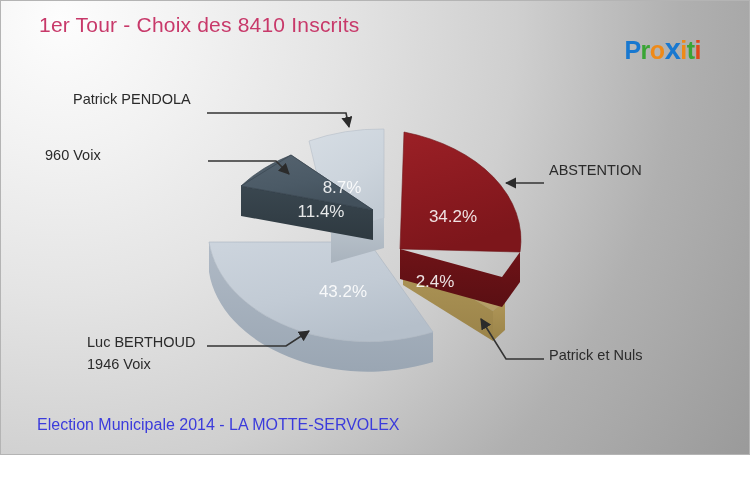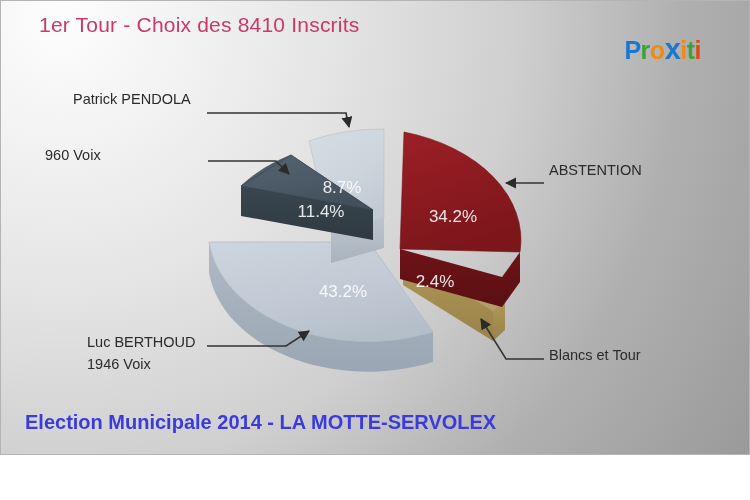--- a/index.html
+++ b/index.html
@@ -43,26 +43,25 @@
   }
   #logo span { display: inline-block; }
   .lg-blue   { color: #1878d0; }
   .lg-green  { color: #3aa535; }
   .lg-orange { color: #ef8a18; }
   .lg-red    { color: #e04a18; }
   .lg-x      { color: #1878d0; font-size: 29px; font-weight: bold; }
 
   #caption {
     position: absolute;
-    left: 24px;
+    left: 36px;
     bottom: 20px;
-    font-size: 20px;
+    font-size: 16px;
     color: #3b3bdc;
     white-space: nowrap;
-    font-weight: bold;
   }
 
   #chart {
     position: absolute;
     left: 0;
     top: 0;
   }
 
   .callout {
     position: absolute;
@@ -241,21 +240,21 @@
 
   <div class="callout left" style="left:44px; top:144px;">
     <span class="ln2">960 Voix</span>
   </div>
 
   <div class="callout right" style="left:548px; top:159px;">
     <span>ABSTENTION</span>
   </div>
 
   <div class="callout right" style="left:548px; top:344px;">
-    <span>Blancs et Tour</span>
+    <span>Patrick et Nuls</span>
   </div>
 
   <div class="callout left" style="left:86px; top:331px;">
     <span>Luc BERTHOUD</span>
     <span class="ln2">1946 Voix</span>
   </div>
 
   <div id="caption">Election Municipale 2014 - LA MOTTE-SERVOLEX</div>
 
 </div>

